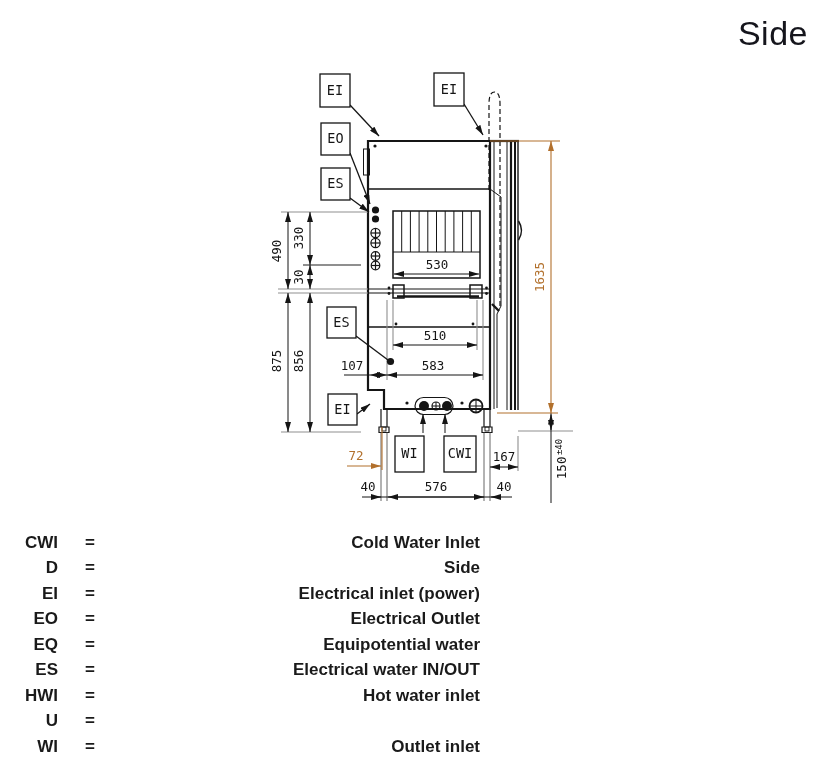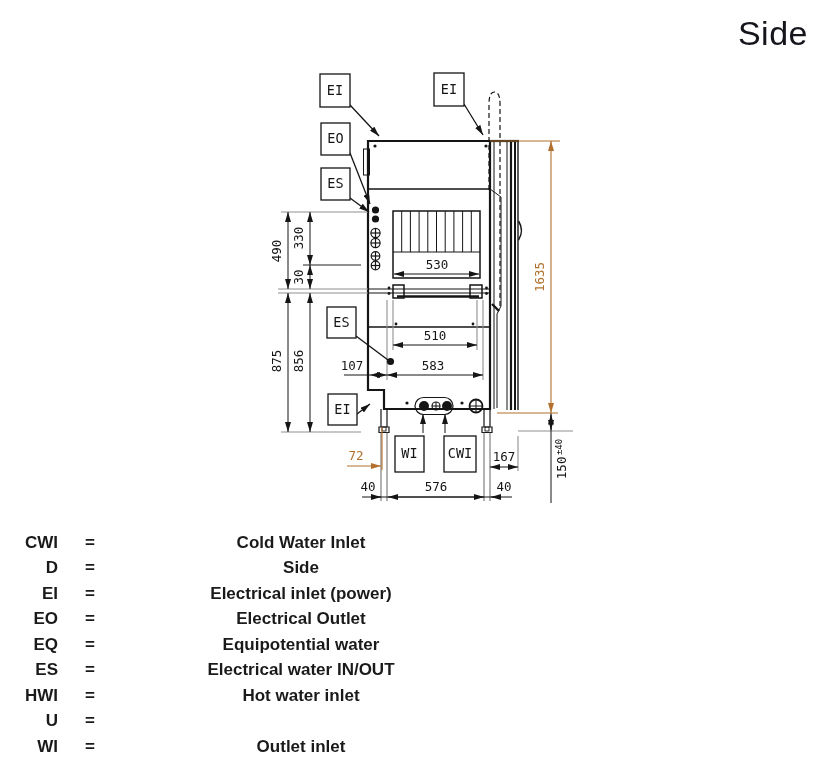--- a/index.html
+++ b/index.html
@@ -9,21 +9,21 @@
         letter-spacing:0.5px;color:#15151c;}
   svg text{font-family:"DejaVu Sans Mono",monospace;fill:#151515;}
   svg .dimtxt{font-size:12.5px;}
   svg .lbltxt{font-size:13.5px;}
   svg .orange{fill:#b2702c;}
   .legend{position:absolute;left:0;top:530px;width:480px;}
   .legend-row{display:grid;grid-template-columns:58px 64px auto;height:25.5px;
         align-items:center;font-size:17px;font-weight:700;color:#1a1a1a;}
   .legend-abbr{text-align:right;}
   .legend-eq{text-align:center;}
-  .legend-desc{text-align:center;}
+  .legend-desc{text-align:right;}
 </style>
 </head>
 <body>
 
 <div class="page">
 
   <div class="view-title">Side</div>
 
   <svg width="816" height="528" viewBox="0 0 816 528" style="position:absolute;left:0;top:0;">
     <defs>

